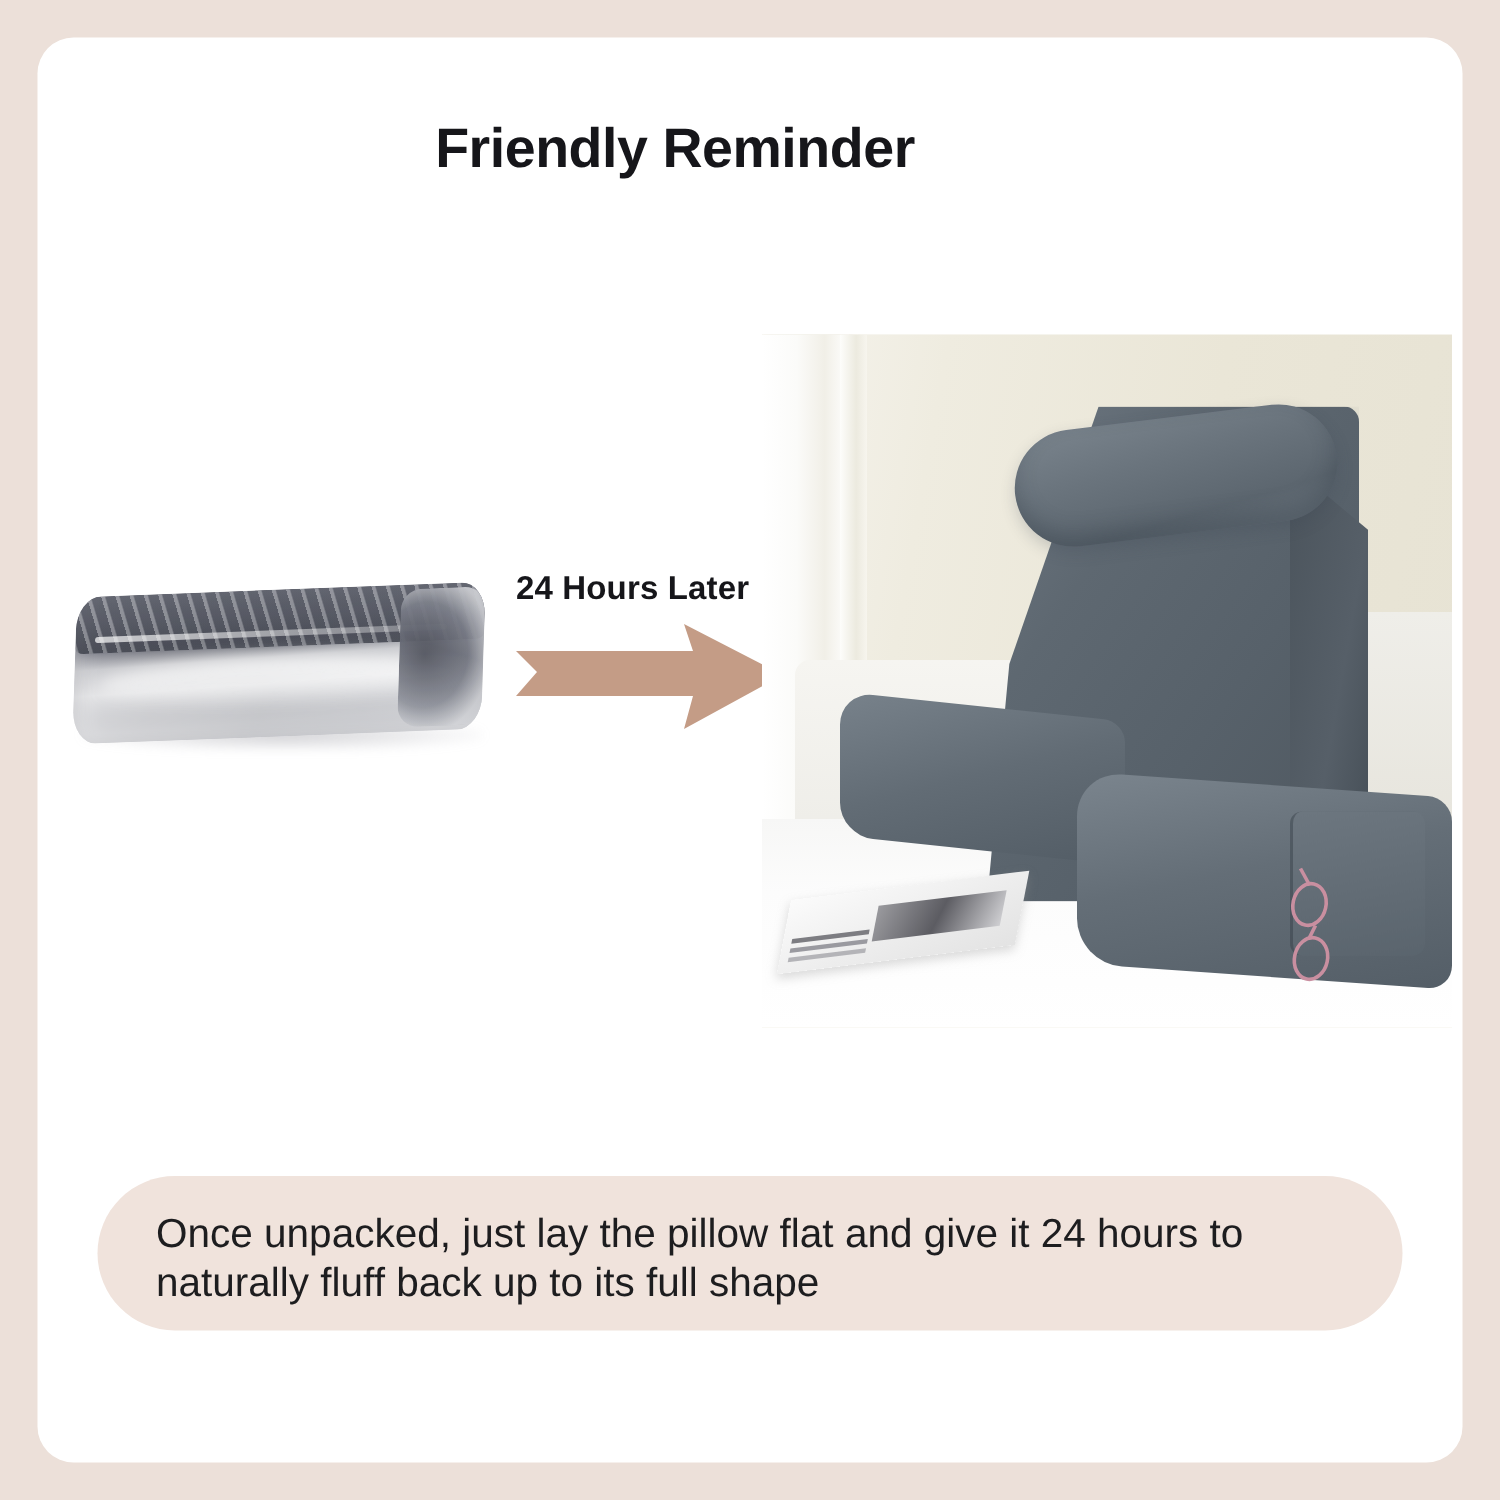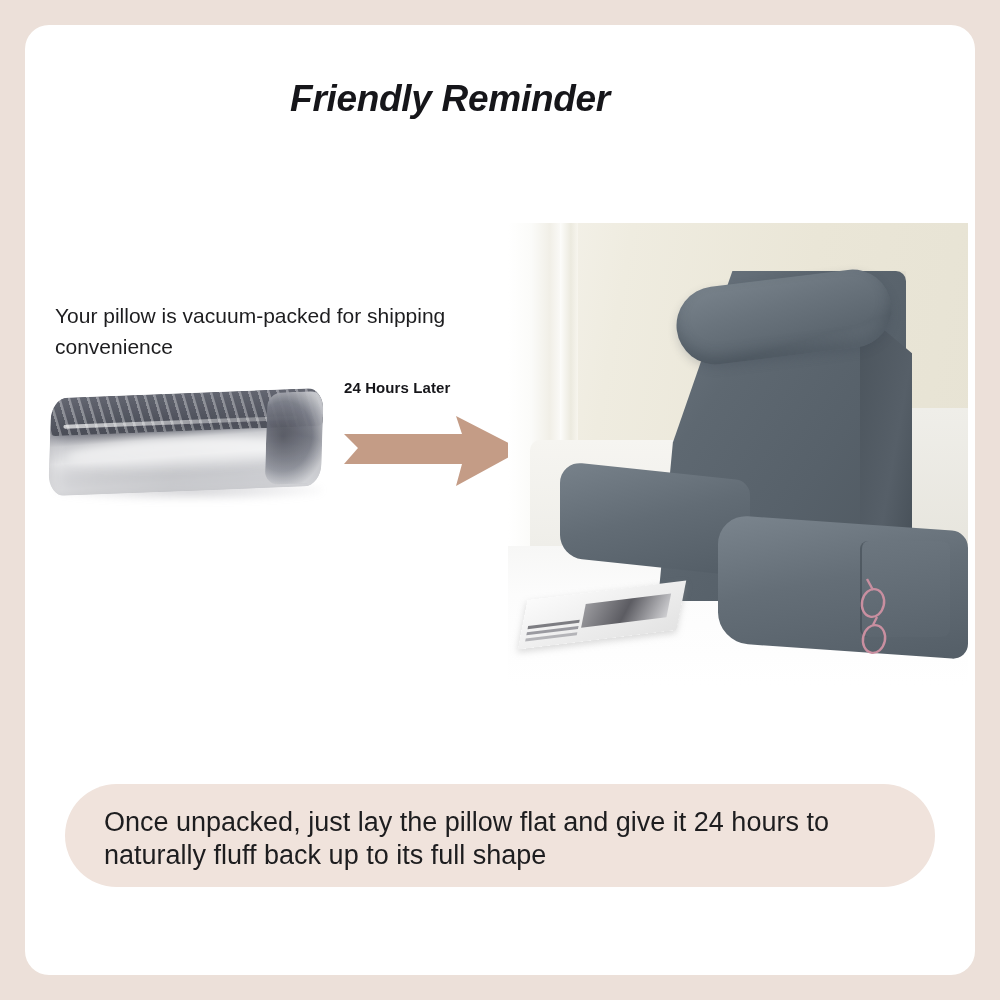--- a/index.html
+++ b/index.html
@@ -30,36 +30,35 @@
   .page-title {
     position: absolute;
     left: 0;
     top: 78px;
     width: 900px;
     text-align: center;
     font-size: 37px;
     font-weight: bold;
     color: #16161a;
     letter-spacing: -0.3px;
-    font-style: italic;
   }
   .left-caption {
     position: absolute;
     left: 55px;
     top: 300px;
     width: 400px;
     font-size: 21px;
     line-height: 31px;
     color: #1d1d1f;
   }
   .arrow-label {
     position: absolute;
     left: 344px;
     top: 379px;
-    font-size: 15px;
+    font-size: 22px;
     font-weight: bold;
     color: #16161a;
     letter-spacing: 0.1px;
   }
 
   
   .pack-wrap {
     position: absolute;
     left: 38px;
     top: 383px;
@@ -321,21 +320,20 @@
 </style>
 </head>
 <body>
 
 <div id="page">
 
   <div class="frame-inner"></div>
 
   <div class="page-title">Friendly Reminder</div>
 
-  <div class="left-caption">Your pillow is vacuum-packed for shipping convenience</div>
 
   <div class="pack-wrap">
     <div class="pack-shadow"></div>
     <div class="pack-body">
       <div class="pack-top"></div>
       <div class="pack-seam"></div>
       <div class="pack-gloss"></div>
       <div class="pack-end"></div>
     </div>
   </div>

